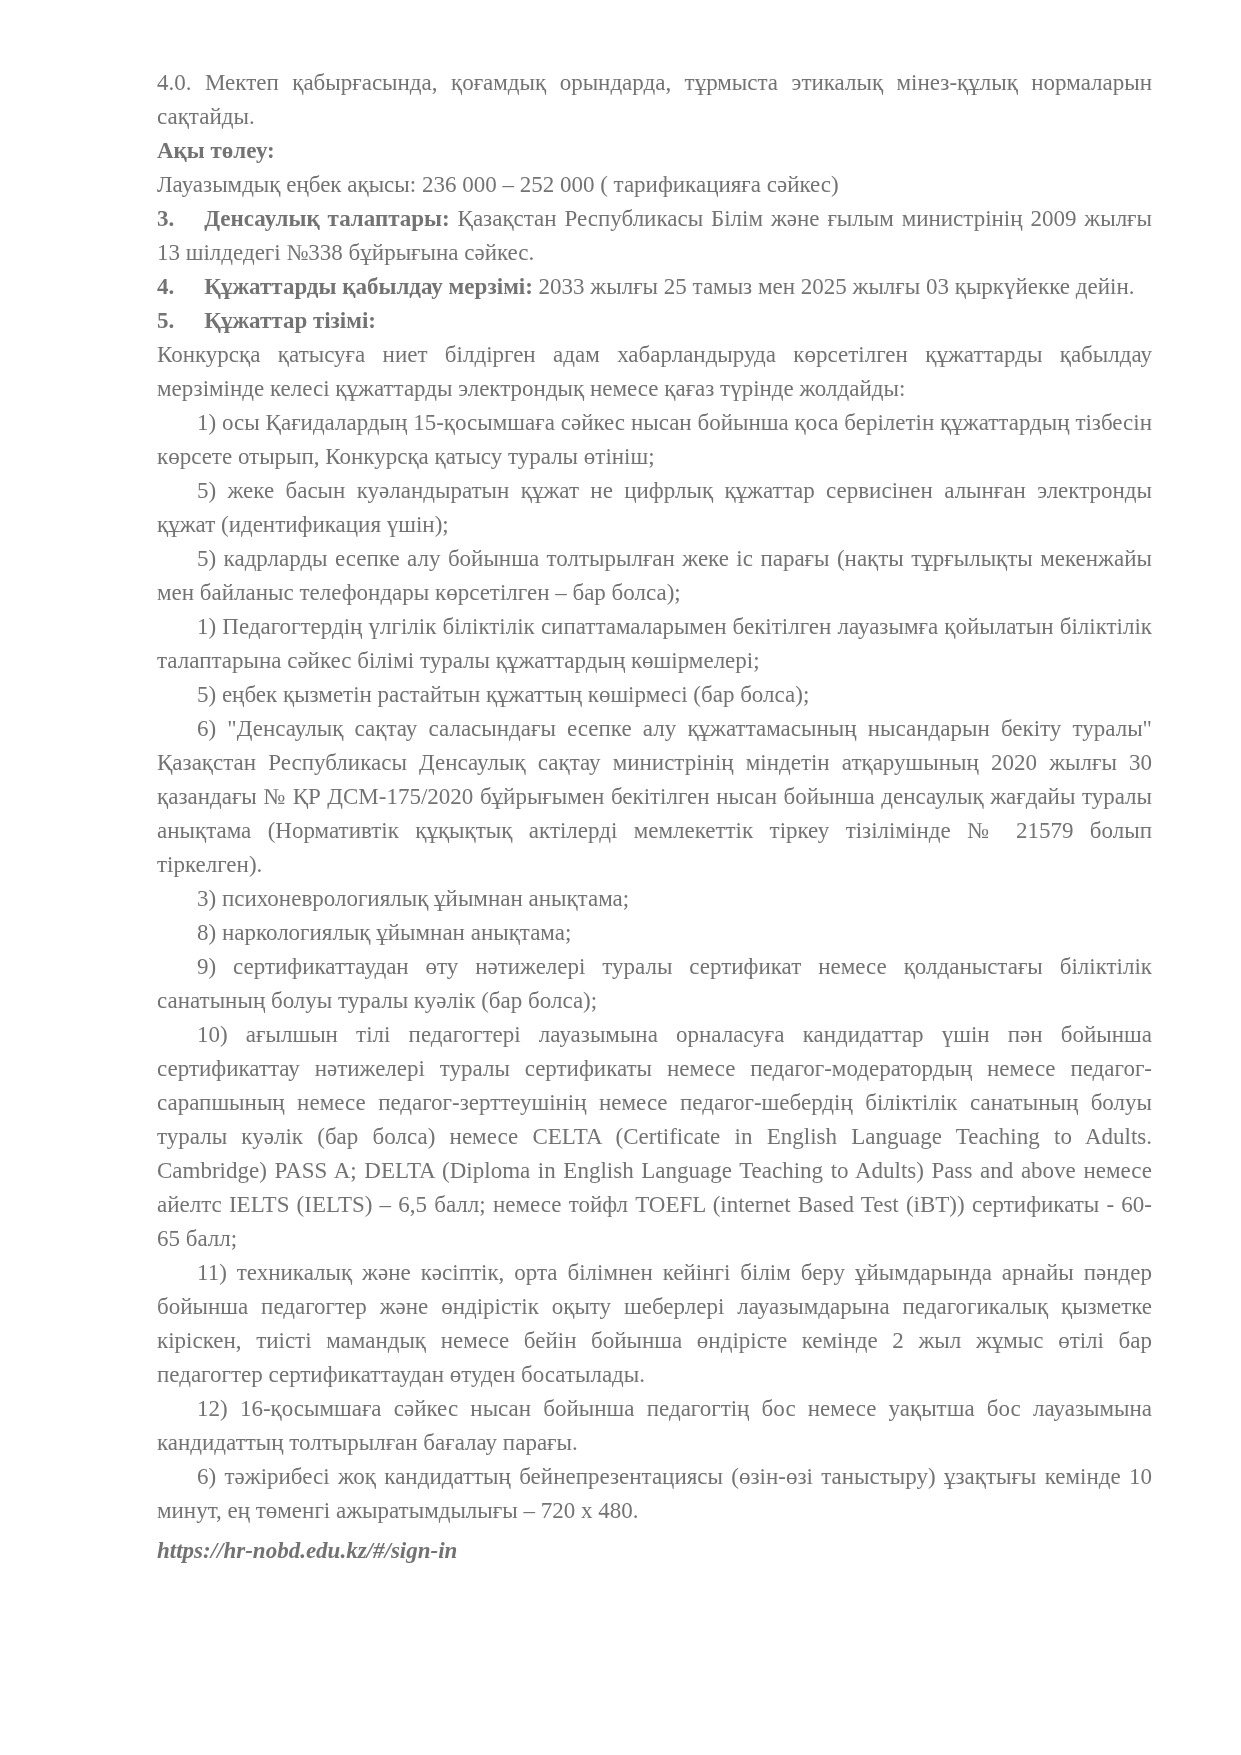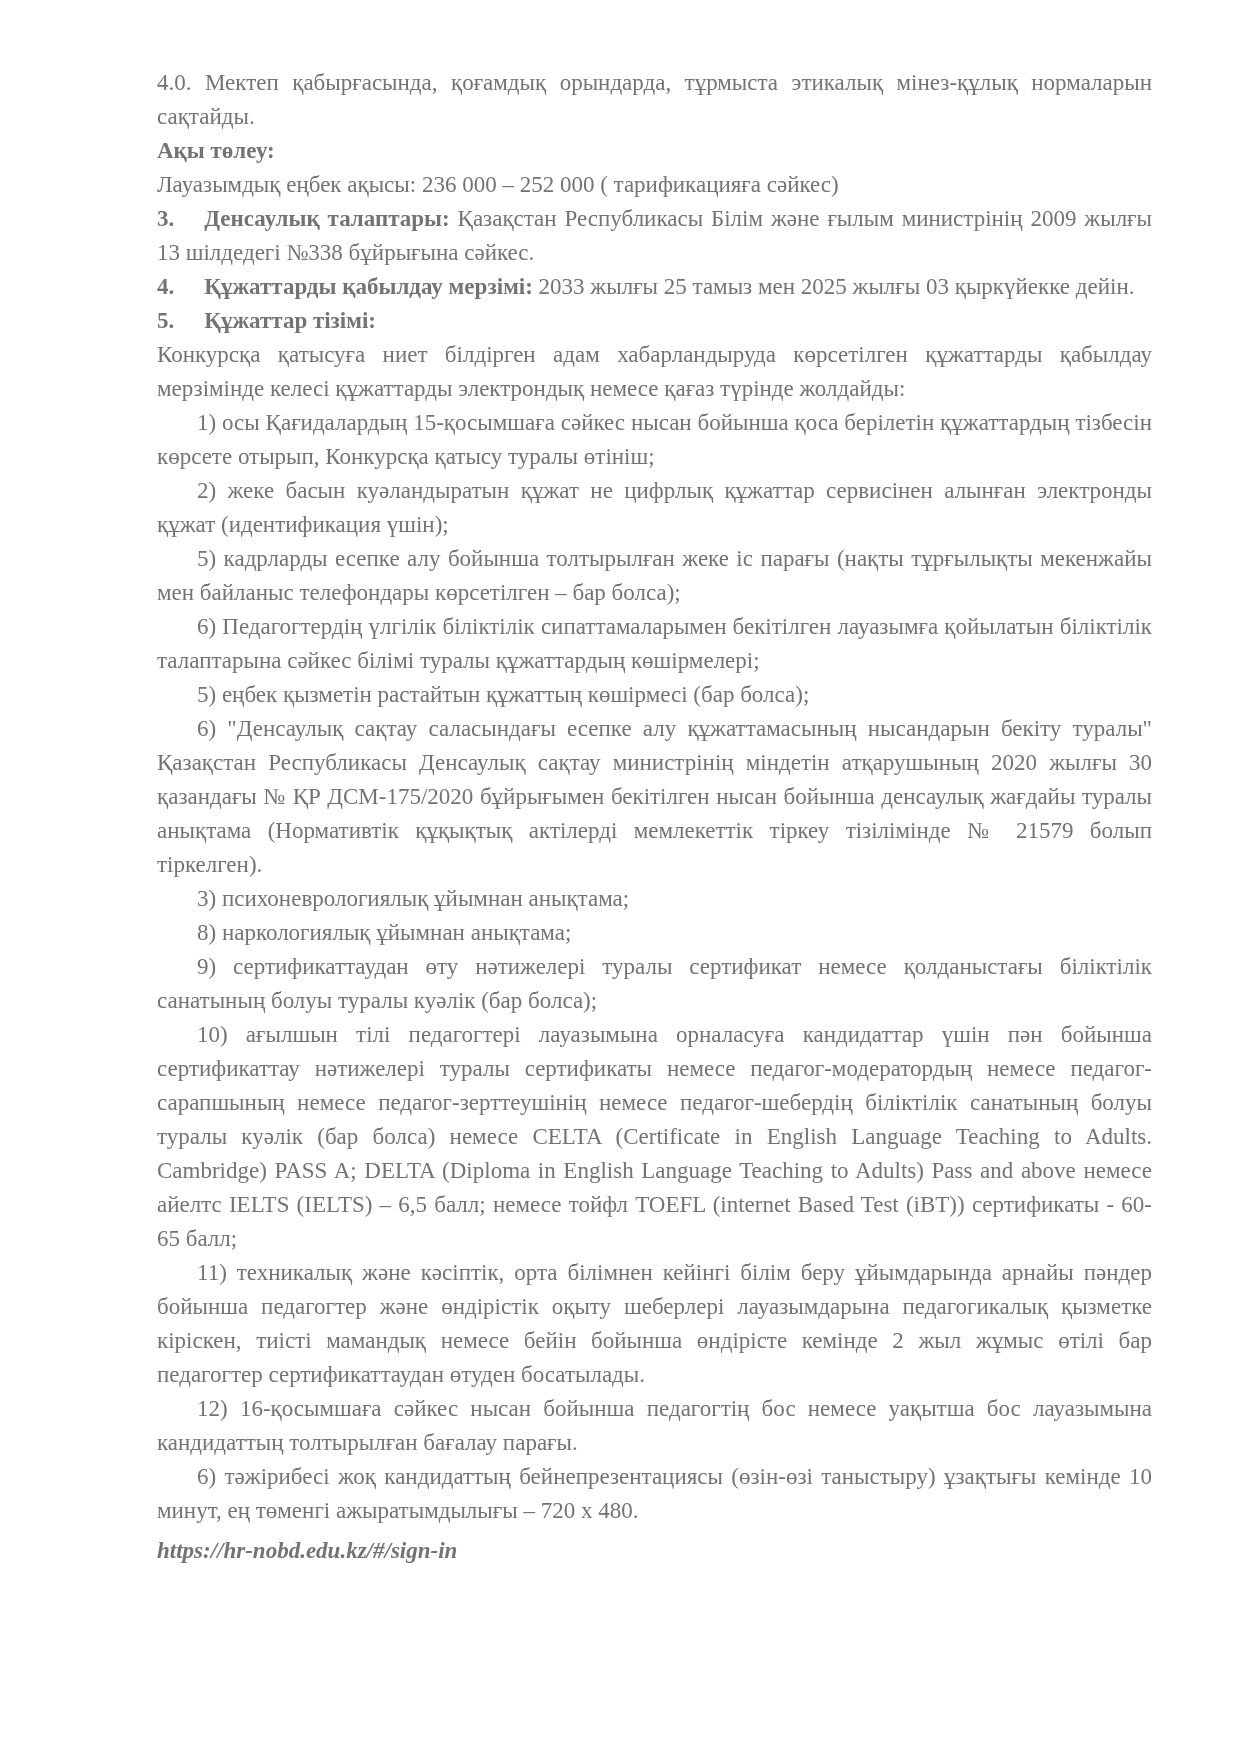--- a/index.html
+++ b/index.html
@@ -50,23 +50,23 @@
 <div class="page">
   <div class="content">
       <p class="body"><span class="seg">4.0. Мектеп қабырғасында, қоғамдық орындарда, тұрмыста этикалық мінез-құлық нормаларын сақтайды.</span></p>
       <p class="body"><span class="seg bold">Ақы төлеу:</span></p>
       <p class="body"><span class="seg">Лауазымдық еңбек ақысы: 236 000 – 252 000 ( тарификацияға сәйкес)</span></p>
       <p class="body"><span class="seg bold">3.</span><span class="tab"></span><span class="seg bold">Денсаулық талаптары:</span><span class="seg"> Қазақстан Республикасы Білім және ғылым министрінің 2009 жылғы 13 шілдедегі №338 бұйрығына сәйкес.</span></p>
       <p class="body"><span class="seg bold">4.</span><span class="tab"></span><span class="seg bold">Құжаттарды қабылдау мерзімі:</span><span class="seg"> 2033 жылғы 25 тамыз  мен    2025 жылғы 03 қыркүйекке  дейін.</span></p>
       <p class="body"><span class="seg bold">5.</span><span class="tab"></span><span class="seg bold">Құжаттар тізімі:</span></p>
       <p class="body"><span class="seg">Конкурсқа қатысуға ниет білдірген адам хабарландыруда көрсетілген құжаттарды қабылдау мерзімінде келесі құжаттарды электрондық немесе қағаз түрінде жолдайды:</span></p>
       <p class="indent"><span class="seg">1) осы Қағидалардың 15-қосымшаға сәйкес нысан бойынша қоса берілетін құжаттардың тізбесін көрсете отырып, Конкурсқа қатысу туралы өтініш;</span></p>
-      <p class="indent"><span class="seg">2) жеке басын куәландыратын құжат не цифрлық құжаттар сервисінен алынған электронды құжат (идентификация үшін);</span></p>
+      <p class="indent"><span class="seg">5) жеке басын куәландыратын құжат не цифрлық құжаттар сервисінен алынған электронды құжат (идентификация үшін);</span></p>
       <p class="indent"><span class="seg">5) кадрларды есепке алу бойынша толтырылған жеке іс парағы (нақты тұрғылықты мекенжайы мен байланыс телефондары көрсетілген – бар болса);</span></p>
-      <p class="indent"><span class="seg">6) Педагогтердің үлгілік біліктілік сипаттамаларымен бекітілген лауазымға қойылатын біліктілік талаптарына сәйкес білімі туралы құжаттардың көшірмелері;</span></p>
+      <p class="indent"><span class="seg">1) Педагогтердің үлгілік біліктілік сипаттамаларымен бекітілген лауазымға қойылатын біліктілік талаптарына сәйкес білімі туралы құжаттардың көшірмелері;</span></p>
       <p class="indent"><span class="seg">5) еңбек қызметін растайтын құжаттың көшірмесі (бар болса);</span></p>
       <p class="indent"><span class="seg">6) "Денсаулық сақтау саласындағы есепке алу құжаттамасының нысандарын бекіту туралы" Қазақстан Республикасы Денсаулық сақтау министрінің міндетін атқарушының 2020 жылғы 30 қазандағы № ҚР ДСМ-175/2020 бұйрығымен бекітілген нысан бойынша денсаулық жағдайы туралы анықтама (Нормативтік құқықтық актілерді мемлекеттік тіркеу тізілімінде № 21579 болып тіркелген).</span></p>
       <p class="indent"><span class="seg">3) психоневрологиялық ұйымнан анықтама;</span></p>
       <p class="indent"><span class="seg">8) наркологиялық ұйымнан анықтама;</span></p>
       <p class="indent"><span class="seg">9) сертификаттаудан өту нәтижелері туралы сертификат немесе қолданыстағы біліктілік санатының болуы туралы куәлік (бар болса);</span></p>
       <p class="indent"><span class="seg">10) ағылшын тілі педагогтері лауазымына орналасуға кандидаттар үшін пән бойынша сертификаттау нәтижелері туралы сертификаты немесе педагог-модератордың немесе педагог-сарапшының немесе педагог-зерттеушінің немесе педагог-шебердің біліктілік санатының болуы туралы куәлік (бар болса) немесе CELTA (Certificate in English Language Teaching to Adults. Cambridge) PASS A; DELTA (Diploma in English Language Teaching to Adults) Pass and above немесе айелтс IELTS (IELTS) – 6,5 балл; немесе тойфл TOEFL (internet Based Test (iBT)) сертификаты - 60-65 балл;</span></p>
       <p class="indent"><span class="seg">11) техникалық және кәсіптік, орта білімнен кейінгі білім беру ұйымдарында арнайы пәндер бойынша педагогтер және өндірістік оқыту шеберлері лауазымдарына педагогикалық қызметке кіріскен, тиісті мамандық немесе бейін бойынша өндірісте кемінде 2 жыл жұмыс өтілі бар педагогтер сертификаттаудан өтуден босатылады.</span></p>
       <p class="indent"><span class="seg">12) 16-қосымшаға сәйкес нысан бойынша педагогтің бос немесе уақытша бос лауазымына кандидаттың толтырылған бағалау парағы.</span></p>
       <p class="indent"><span class="seg">6) тәжірибесі жоқ кандидаттың бейнепрезентациясы (өзін-өзі таныстыру) ұзақтығы кемінде 10 минут, ең төменгі ажыратымдылығы – 720 x 480.</span></p>
       <p class="url"><span class="seg bold">https://hr-nobd.edu.kz/#/sign-in</span></p>

